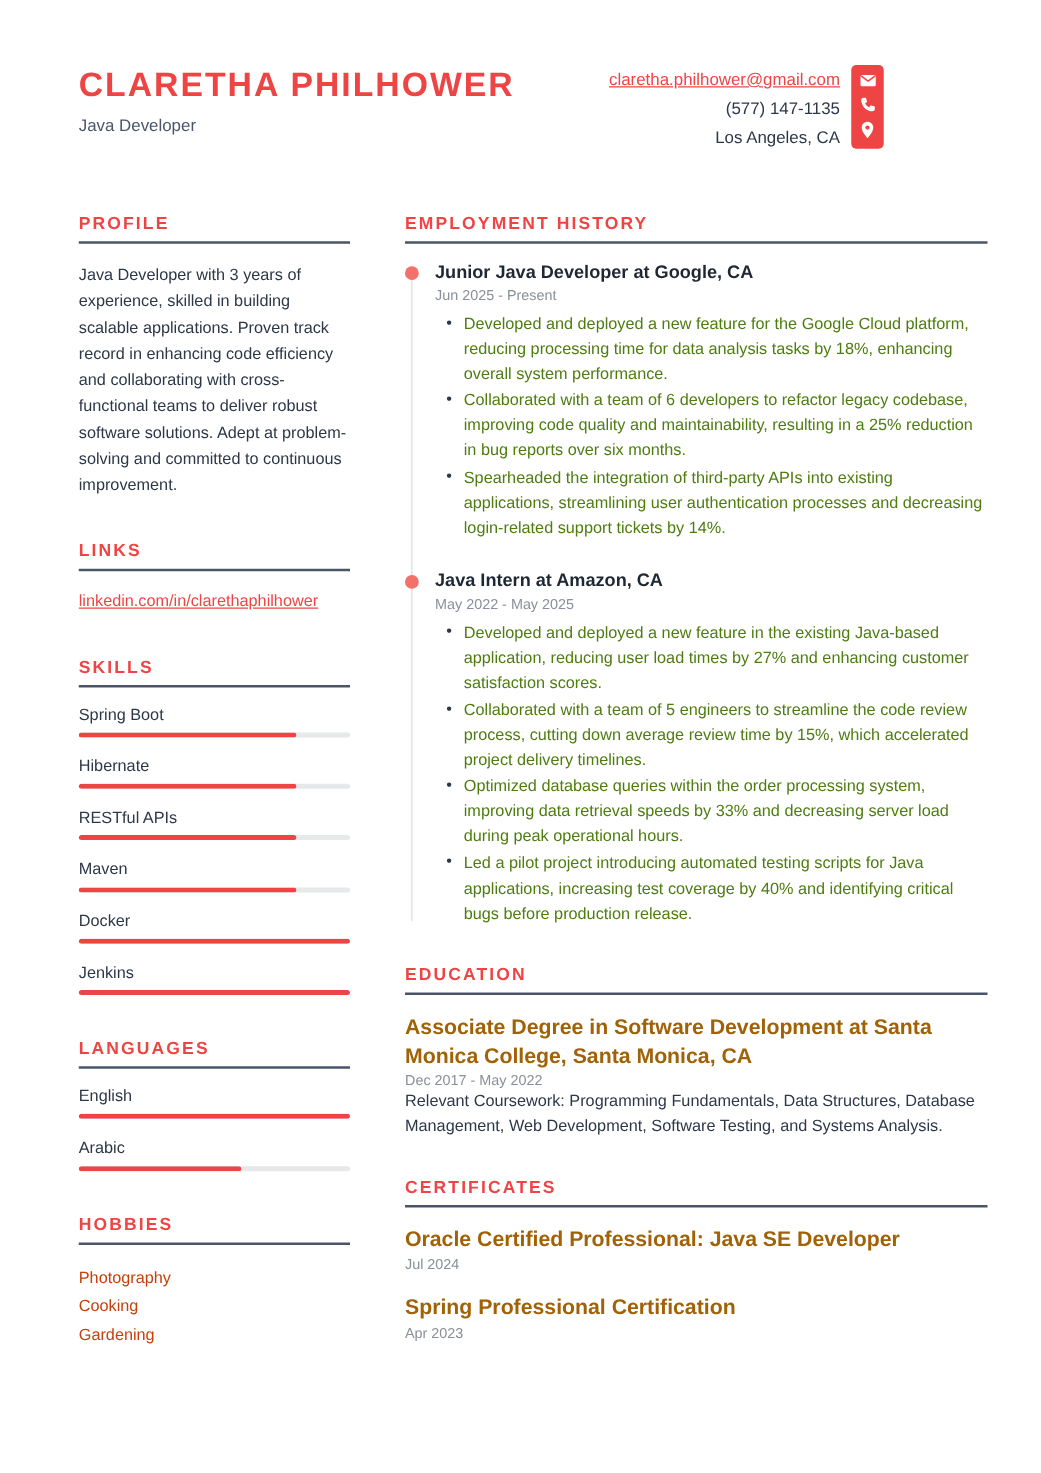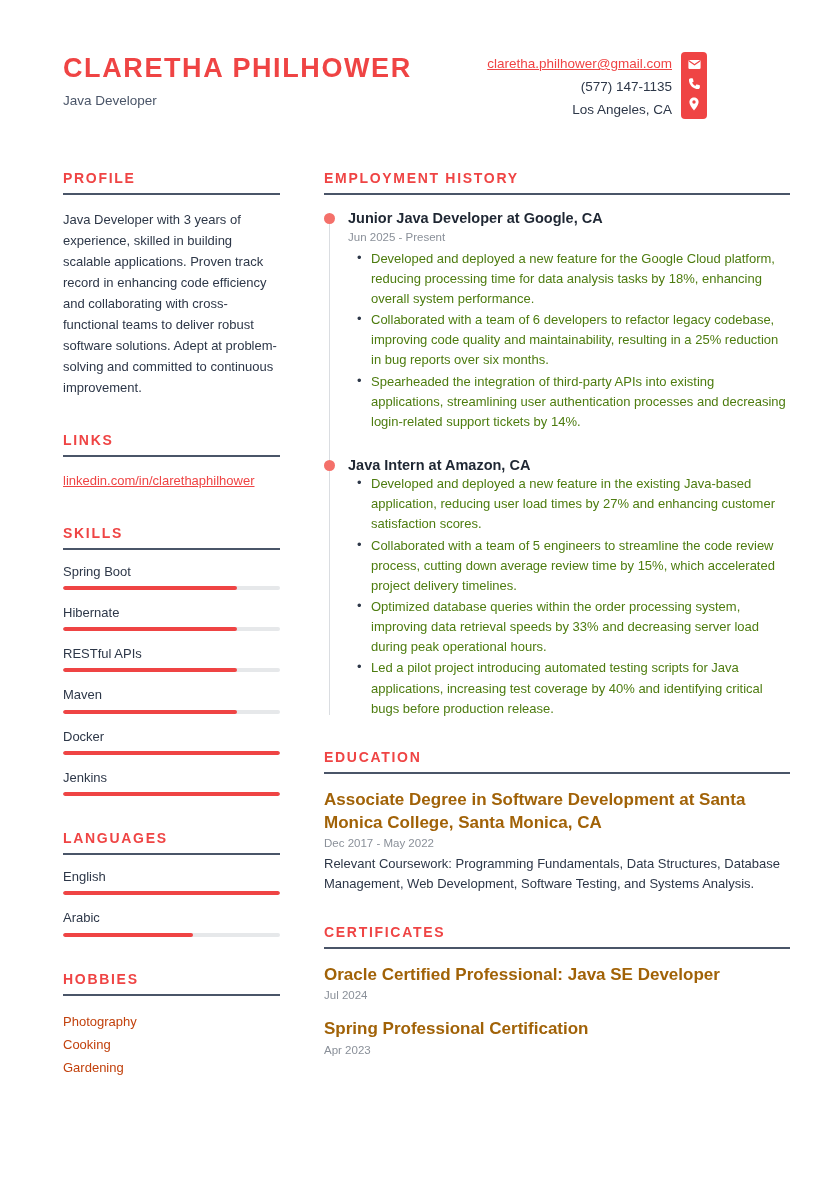--- a/index.html
+++ b/index.html
@@ -245,21 +245,20 @@
   .entry-dates {
     font-size: 11.5px;
     color: #8a9099;
     margin-top: 3px;
   }
 
   .entry-desc {
     font-size: 13px;
     line-height: 1.55;
     color: #2d3748;
-    margin-top: 5px;
   }
 
   .section-right { margin-bottom: 30px; }
   .section-right:last-child { margin-bottom: 0; }
 </style>
 </head>
 <body>
 
 <div class="page">
 
@@ -402,20 +401,21 @@
               <li>Collaborated with a team of 6 developers to refactor legacy codebase, improving code quality and maintainability, resulting in a 25% reduction in bug reports over six months.</li>
               <li>Spearheaded the integration of third-party APIs into existing applications, streamlining user authentication processes and decreasing login-related support tickets by 14%.</li>
             </ul>
           </div>
 
           <div class="job-block-gap"></div>
 
           <div class="job">
             <div class="job-dot"></div>
             <div class="job-heading">Java Intern at Amazon, CA</div>
+            <div class="job-dates">May 2022 - May 2025</div>
             <ul class="job-bullets">
               <li>Developed and deployed a new feature in the existing Java-based application, reducing user load times by 27% and enhancing customer satisfaction scores.</li>
               <li>Collaborated with a team of 5 engineers to streamline the code review process, cutting down average review time by 15%, which accelerated project delivery timelines.</li>
               <li>Optimized database queries within the order processing system, improving data retrieval speeds by 33% and decreasing server load during peak operational hours.</li>
               <li>Led a pilot project introducing automated testing scripts for Java applications, increasing test coverage by 40% and identifying critical bugs before production release.</li>
             </ul>
           </div>
         </div>
       </div>
 

